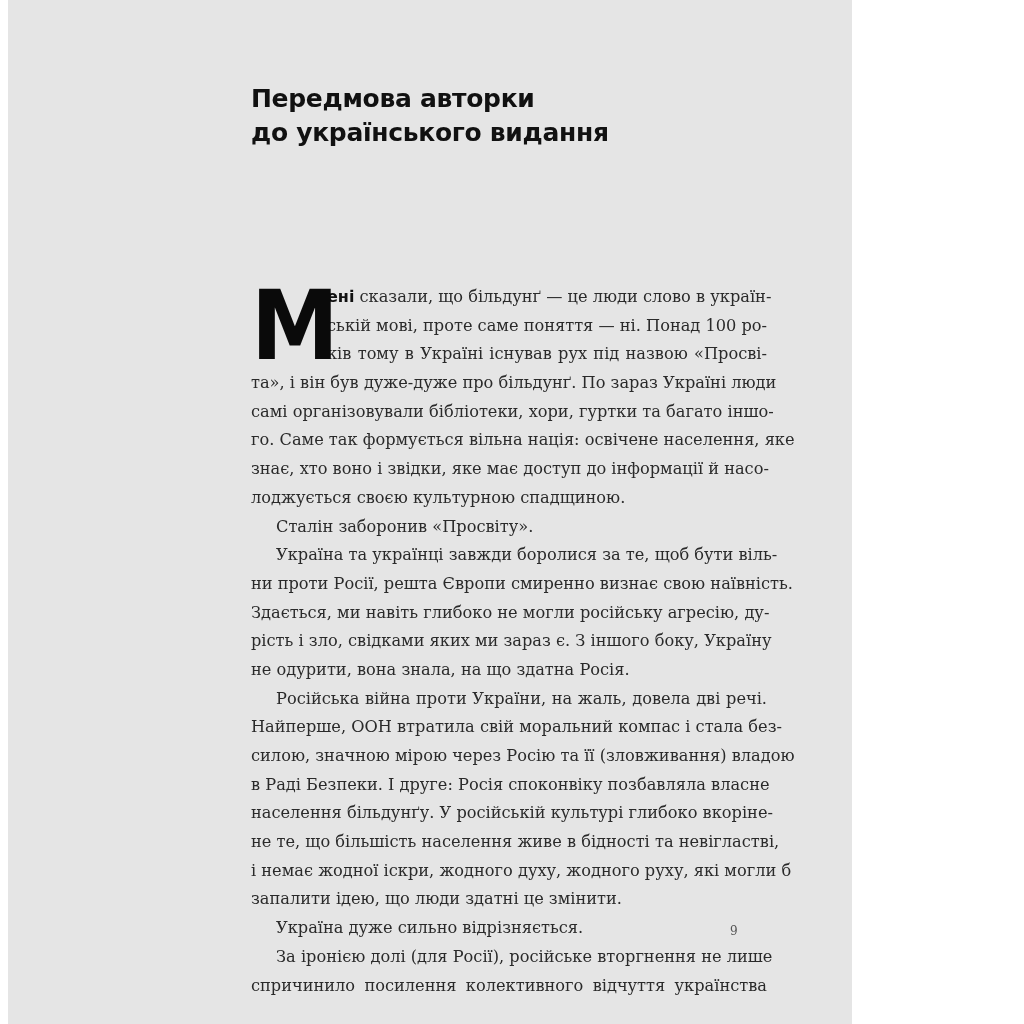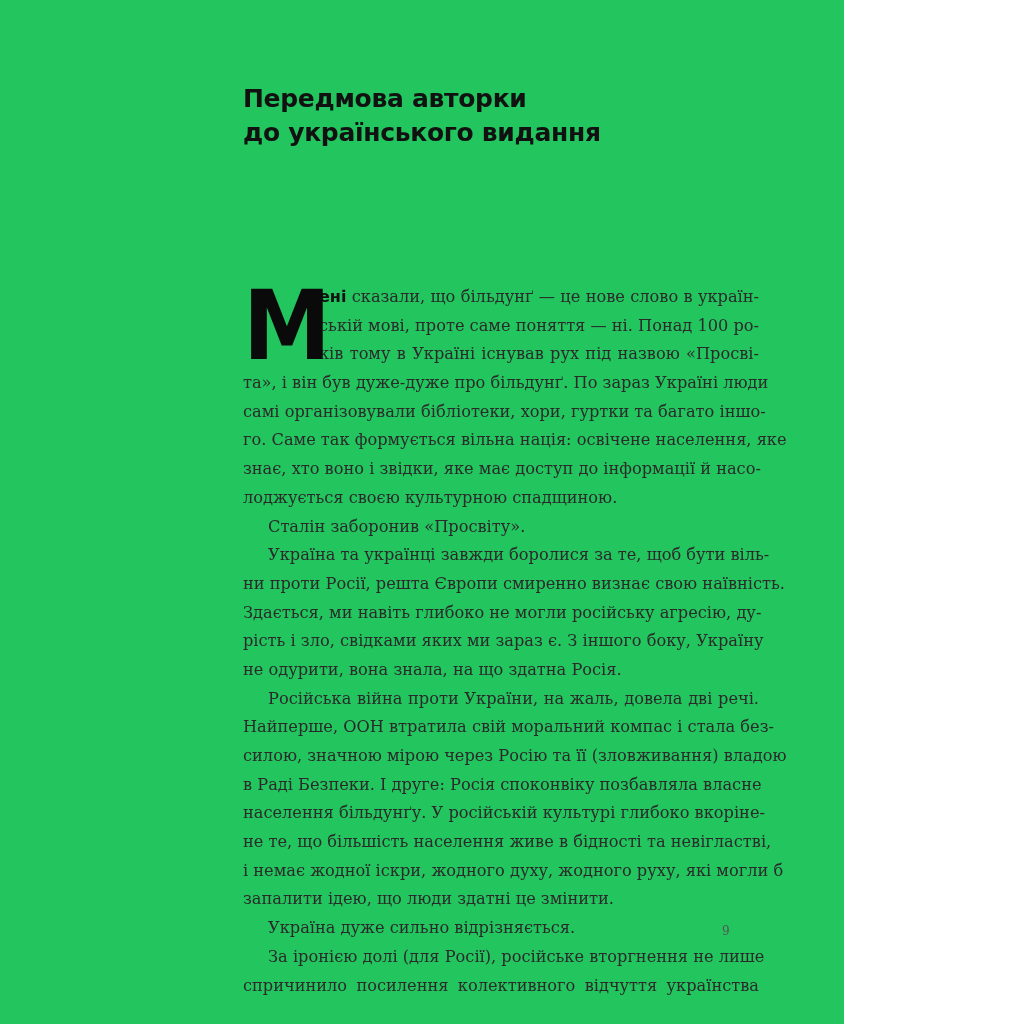--- a/index.html
+++ b/index.html
@@ -9,23 +9,23 @@
     }
     body {
       width: 1024px;
       height: 1024px;
       position: relative;
       overflow: hidden;
       color: #1a1a1a;
     }
     .page {
       position: absolute;
-      left: 0; top: 0;
+      left: 8px; top: 0;
       width: 844px; height: 1024px;
-      background: #22c55e;
+      background: #e5e5e5;
     }
     .chapter-title {
       position: absolute;
       left: 243px;
       top: 82px;
       width: 520px;
       margin: 0;
       font-family: "DejaVu Sans", sans-serif;
       font-weight: bold;
       font-size: 25px;
@@ -96,21 +96,21 @@
 <div class="page">
 
   <h1 class="chapter-title">
     <span>Передмова авторки</span>
     <span>до українського видання</span>
   </h1>
 
   <div class="body-text">
     <span class="dropcap">М</span>
 
-    <span class="line dropped"><span class="lead-word">ені</span><span> сказали, що більдунґ — це нове слово в україн-</span></span>
+    <span class="line dropped"><span class="lead-word">ені</span><span> сказали, що більдунґ — це люди слово в україн-</span></span>
     <span class="line dropped">ській мові, проте саме поняття — ні. Понад 100 ро-</span>
     <span class="line dropped">ків тому в Україні існував рух під назвою «Просві-</span>
     <span class="line">та», і він був дуже-дуже про більдунґ. По зараз Україні люди</span>
     <span class="line">самі організовували бібліотеки, хори, гуртки та багато іншо-</span>
     <span class="line">го. Саме так формується вільна нація: освічене населення, яке</span>
     <span class="line">знає, хто воно і звідки, яке має доступ до інформації й насо-</span>
     <span class="line last">лоджується своєю культурною спадщиною.</span>
 
     <span class="line indent last">Сталін заборонив «Просвіту».</span>
 

